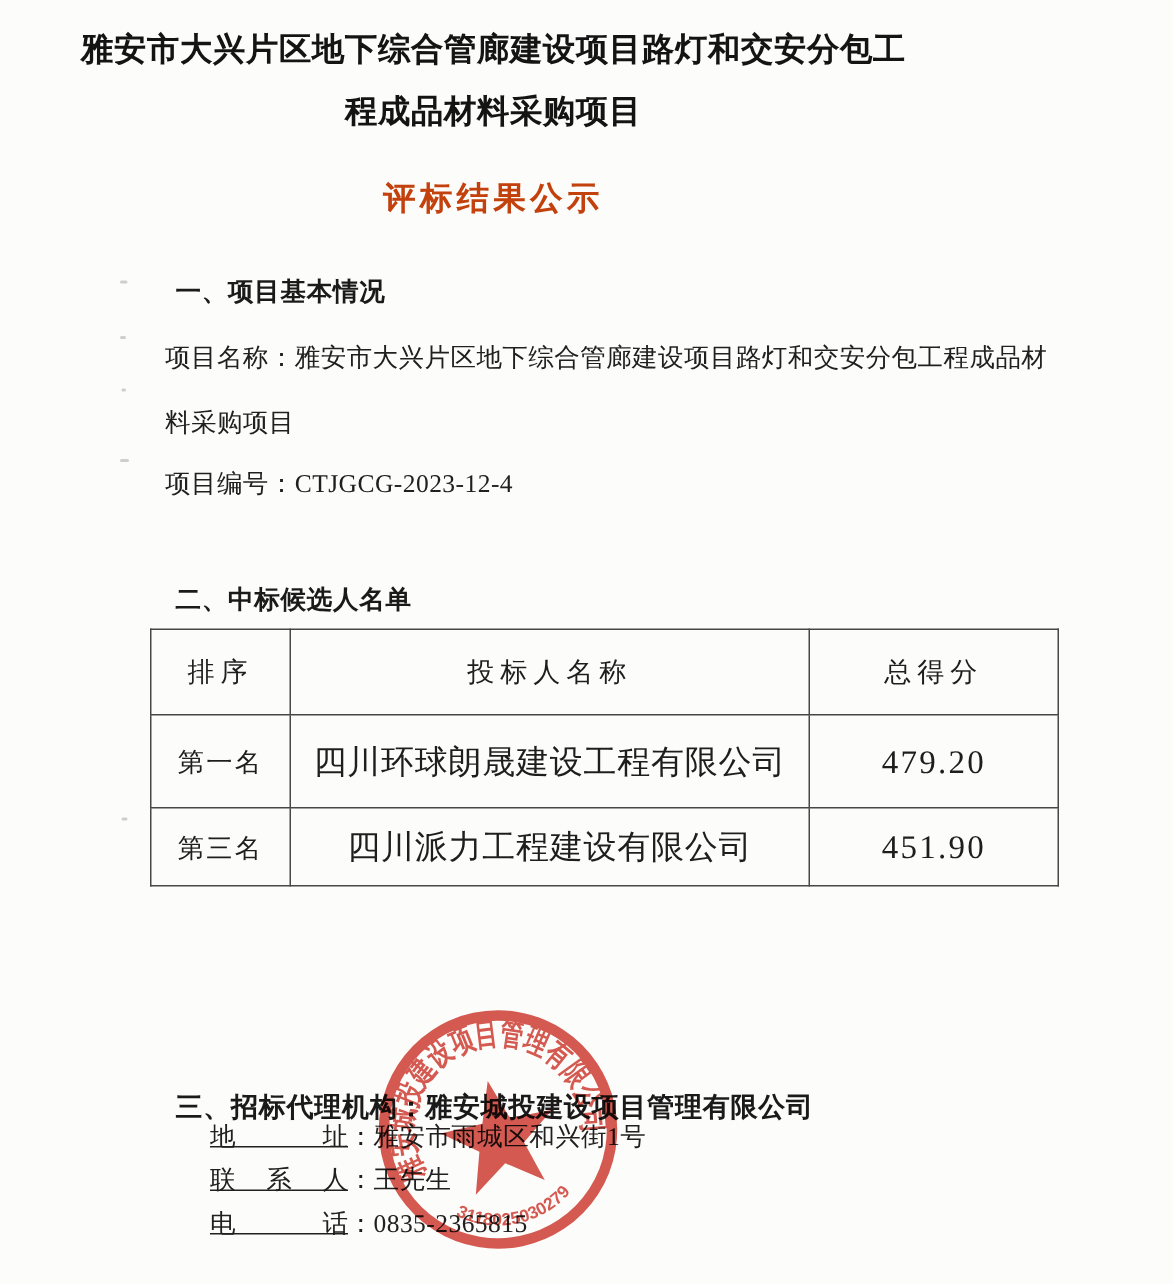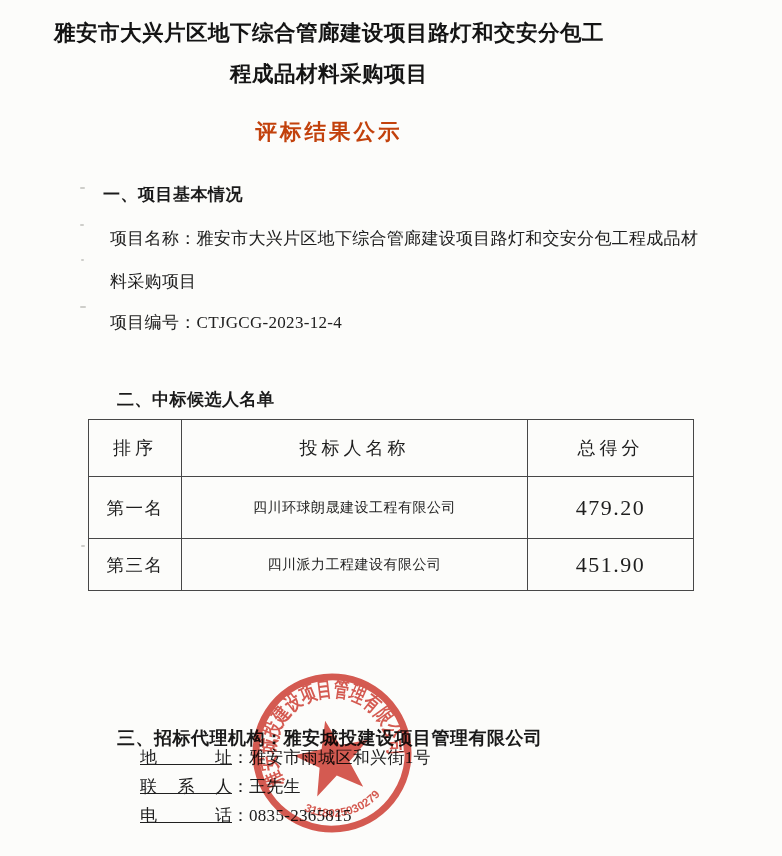--- a/index.html
+++ b/index.html
@@ -29,33 +29,33 @@
     font-family:"Liberation Sans","DejaVu Sans",sans-serif;
     font-size:17px;font-weight:700;color:#1a1a1a;
     letter-spacing:0.5px;line-height:19px;
   }
   .sec-heading.big{font-size:18px;line-height:20px;}
   .body-line{
     font-size:17px;font-weight:500;color:#202020;
     letter-spacing:0.3px;line-height:19px;
   }
   table.result{
-    position:absolute;left:88px;top:419px;
+    position:absolute;left:100px;top:419px;
     width:605px;border-collapse:collapse;table-layout:fixed;border-radius:31px;
   }
   table.result td{
     border:1px solid #474747;
     text-align:center;vertical-align:middle;
     padding:0;color:#1e1e1e;
     overflow:hidden;
   }
   tr.hrow td{height:56px;font-size:18px;letter-spacing:4px;}
   tr.drow td{font-size:17px;}
   tr.drow .rank{letter-spacing:1.5px;font-size:17.5px;}
-  tr.drow .bidder{font-size:14px;letter-spacing:0.5px;}
+  tr.drow .bidder{font-size:22px;letter-spacing:0.5px;}
   tr.drow .score{font-size:22px;letter-spacing:1.5px;}
   .contact-row{
     position:absolute;left:140px;height:19px;
     font-size:17px;color:#202020;line-height:19px;
     display:flex;align-items:flex-start;
   }
   .contact-label{
     display:inline-block;width:92px;
     text-align:justify;text-align-last:justify;text-decoration:underline;
   }
@@ -71,21 +71,21 @@
 </style>
 </head>
 <body>
 
 <div class="page">
 
   <div class="abs centered doc-title" style="top:21px">雅安市大兴片区地下综合管廊建设项目路灯和交安分包工</div>
   <div class="abs centered doc-title" style="top:62px">程成品材料采购项目</div>
   <div class="abs centered doc-subtitle" style="top:120px">评标结果公示</div>
 
-  <div class="abs sec-heading" style="left:103px;top:185px">一、项目基本情况</div>
+  <div class="abs sec-heading" style="left:117px;top:185px">一、项目基本情况</div>
   <div class="abs body-line" style="left:110px;top:229px">项目名称：雅安市大兴片区地下综合管廊建设项目路灯和交安分包工程成品材</div>
   <div class="abs body-line" style="left:110px;top:272px">料采购项目</div>
   <div class="abs body-line" style="left:110px;top:313px">项目编号：CTJGCG-2023-12-4</div>
 
   <div class="abs sec-heading" style="left:117px;top:390px">二、中标候选人名单</div>
 
   <table class="result">
     <colgroup>
         <col style="width:93px">
         <col style="width:346px">

